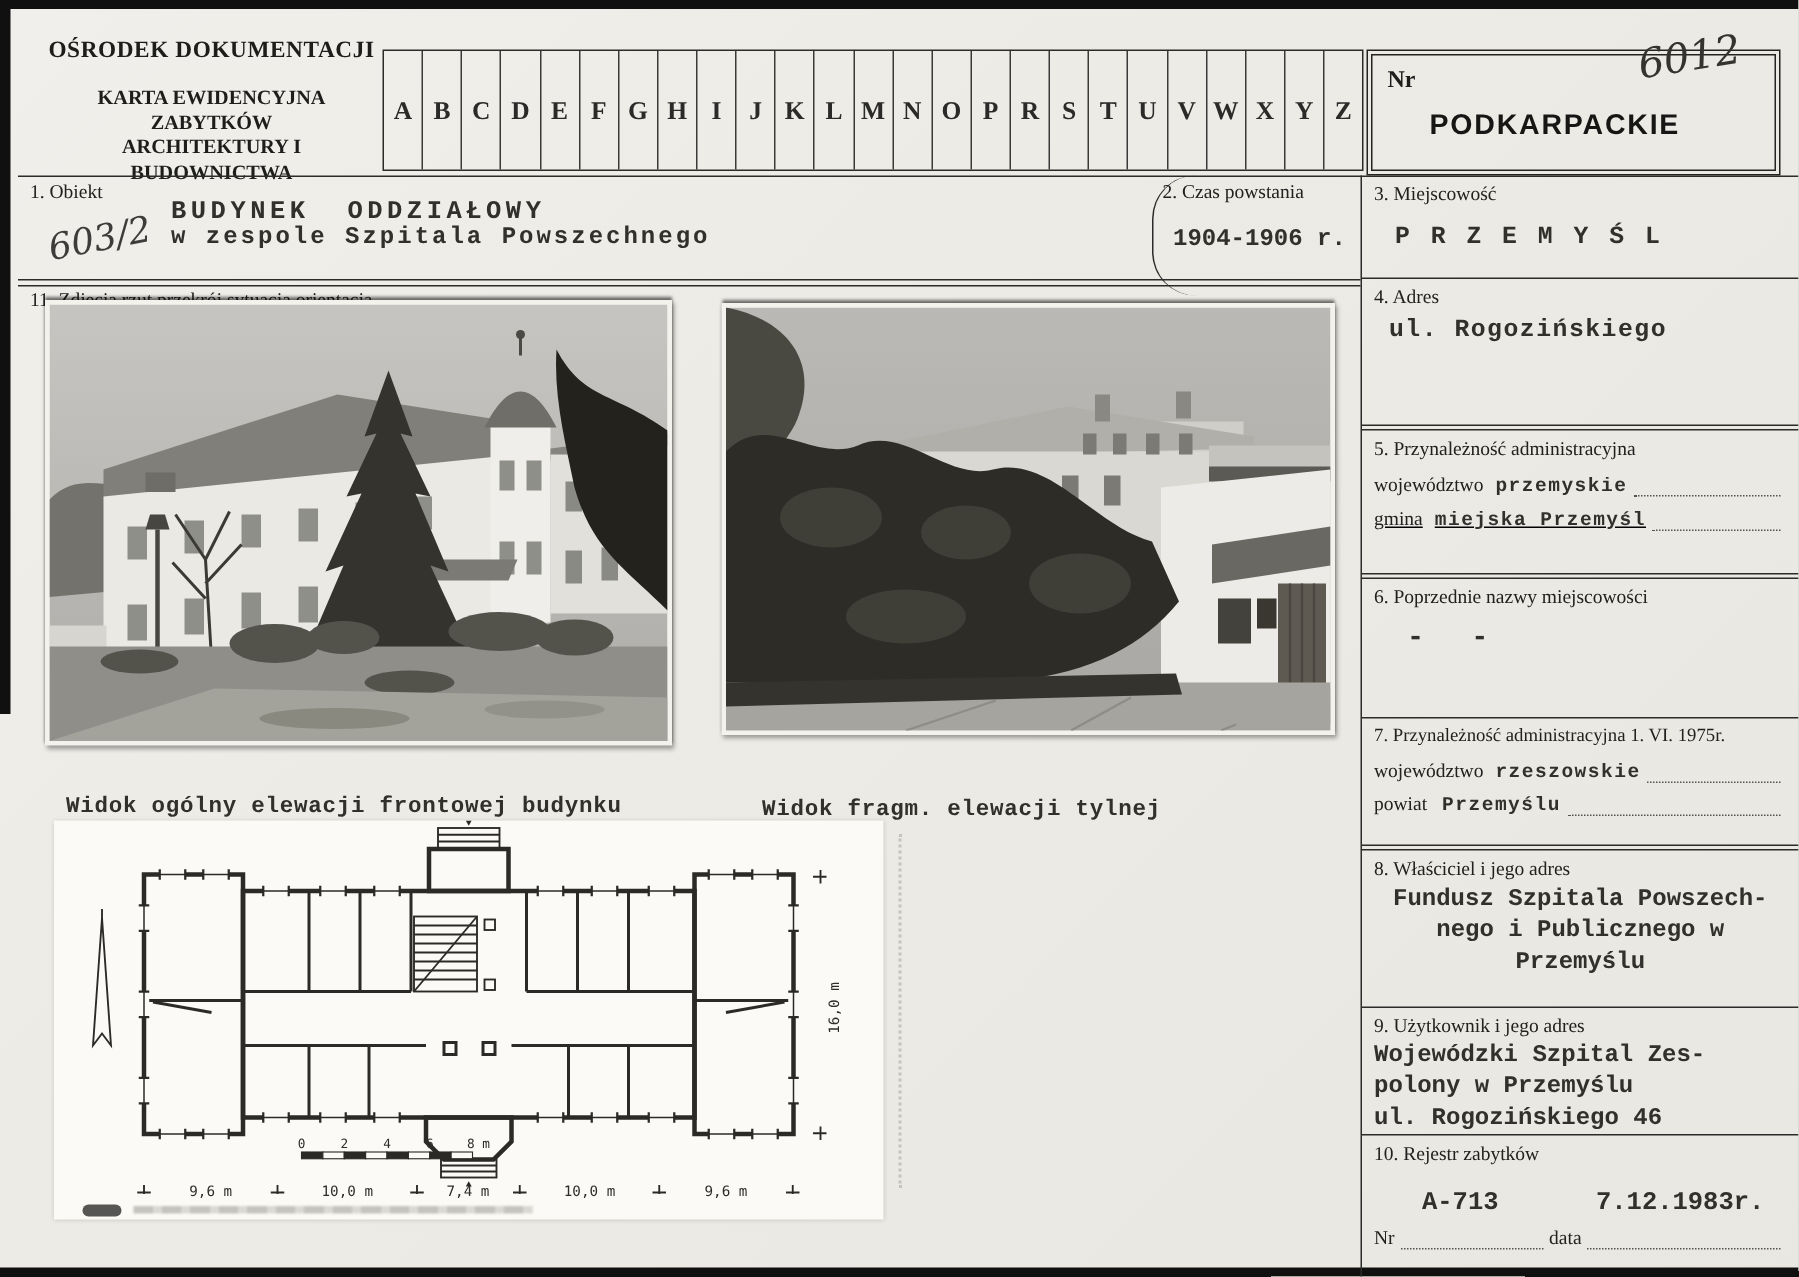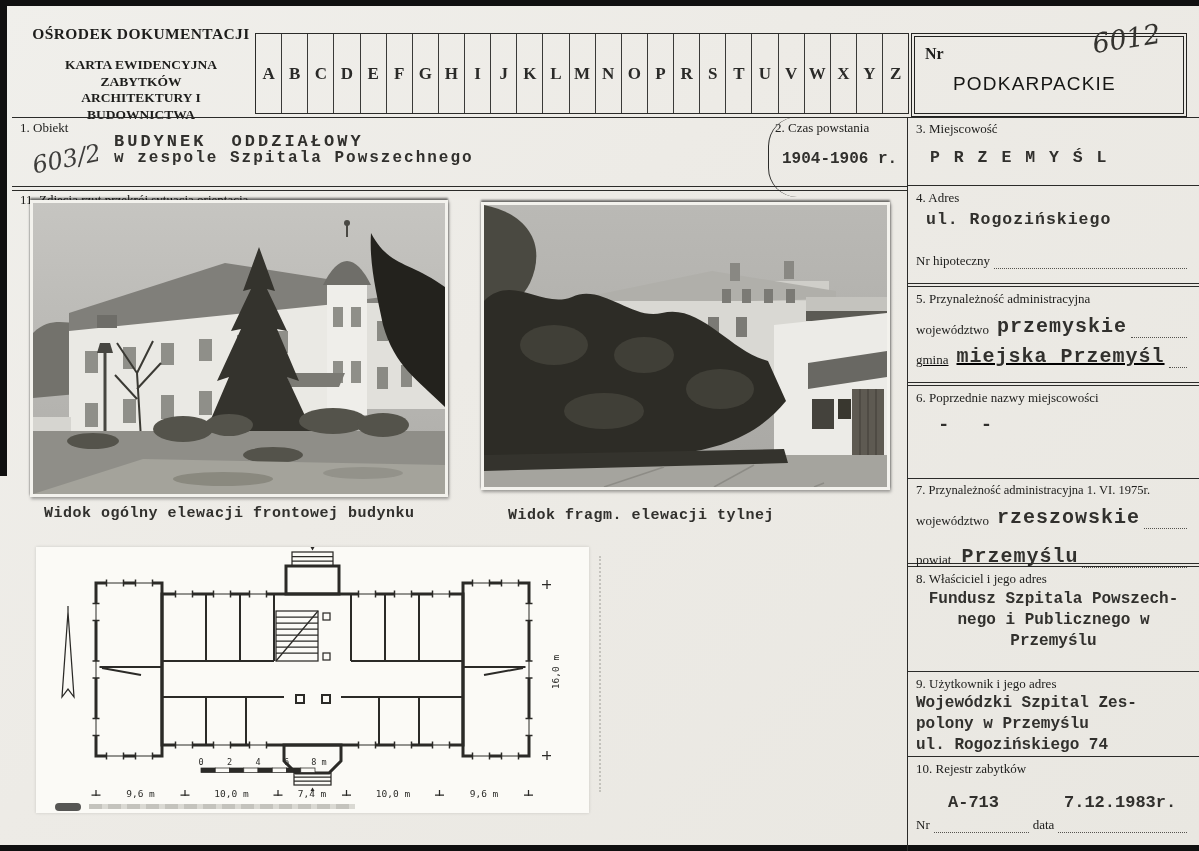--- a/index.html
+++ b/index.html
@@ -12,46 +12,46 @@
   .dotted{flex:1;border-bottom:1.6px dotted #55534e;height:12px;margin:0 4px;}
   
   #org-block{position:absolute;left:28px;top:24px;width:226px;text-align:center;}
   #org-block .l1{font-size:15.5px;font-weight:700;letter-spacing:.4px;color:#1d1d1b;line-height:19px;}
   #org-block .l2{font-size:13.5px;font-weight:700;color:#1d1d1b;line-height:16.5px;margin-top:14px;}
   #alpha-strip{position:absolute;left:255px;top:33px;width:652px;height:79px;display:flex;border-top:1.6px solid #2b2b29;border-bottom:1.6px solid #2b2b29;border-left:1px solid #2b2b29;border-right:1px solid #2b2b29;}
   .alpha-cell{flex:1;display:flex;align-items:center;justify-content:center;font-family:"Liberation Serif",serif;font-weight:600;font-size:17px;color:#2a2a28;border-left:1px solid #3a3a38;}
   .alpha-cell:first-child{border-left:none;}
   #nr-box{position:absolute;left:914px;top:36px;width:268px;height:76px;border:1.6px solid #232321;outline:1.6px solid #232321;outline-offset:2px;}
   #nr-label{position:absolute;left:10px;top:8px;font-size:16px;font-weight:700;color:#1e1e1c;}
-  #voiv-stamp{position:absolute;left:38px;top:36px;font-family:"Liberation Sans",sans-serif;font-weight:400;font-size:19px;letter-spacing:1.2px;color:#161614;}
+  #voiv-stamp{position:absolute;left:38px;top:36px;font-family:"Liberation Sans",sans-serif;font-weight:700;font-size:19px;letter-spacing:1.2px;color:#161614;}
   #nr-hand{position:absolute;right:22px;top:-14px;font-size:27px;transform:rotate(-9deg);color:#34332f;}
   
   #row1-topline{position:absolute;left:12px;top:117px;right:0;border-top:1.6px solid #2b2b29;}
   #f1{position:absolute;left:12px;top:117px;width:756px;height:62px;}
   #f1-label{position:absolute;left:8px;top:3px;}
   #f1-line1{position:absolute;left:102px;top:15px;font-size:17px;letter-spacing:3px;word-spacing:12px;}
   #f1-line2{position:absolute;left:102px;top:32px;font-size:16px;letter-spacing:2px;}
   #f1-hand{position:absolute;left:20px;top:28px;font-size:24px;transform:rotate(-11deg);}
   #f2{position:absolute;left:768px;top:117px;width:139px;height:80px;border-left:1.6px solid #2b2b29;border-radius:29px;}
   #f2-label{position:absolute;left:6px;top:3px;}
   #f2-value{position:absolute;left:13px;top:33px;font-size:16px;}
   #main-divider{position:absolute;left:12px;top:186px;width:895px;height:3px;border-top:1.4px solid #2b2b29;border-bottom:1.4px solid #2b2b29;}
   #f11-label{position:absolute;left:20px;top:192px;font-size:13px;}
   
   #right-col{position:absolute;left:907px;top:117px;width:292px;height:818px;border-left:1.6px solid #2b2b29;box-sizing:border-box;}
   .sect{position:relative;box-sizing:border-box;padding:4px 8px 0 8px;}
   .sect.single{border-bottom:1.6px solid #2b2b29;}
   .sect.double{border-bottom:4px double #2b2b29;}
   .leader-row{display:flex;align-items:flex-end;margin-top:10px;}
   .leader-row .label{white-space:nowrap;}
-  .inline-val{font-size:20px;letter-spacing:1px;white-space:nowrap;}
+  .inline-val{font-size:13px;letter-spacing:1px;white-space:nowrap;}
   
   .photo{position:absolute;background:#f3f2ed;padding:3px;box-shadow:0 -2px 2px rgba(0,0,0,.55),1px 2px 3px rgba(0,0,0,.35);}
   .photo svg{display:block;}
-  .caption{position:absolute;font-size:15px;letter-spacing:.5px;}
+  .caption{position:absolute;font-size:15px;letter-spacing:.5px;margin-top:24px;}
   
   #plan-box{position:absolute;left:36px;top:547px;width:553px;height:266px;background:#fbfaf6;box-shadow:0 0 3px rgba(0,0,0,.15);}
   #fold-line{position:absolute;left:599px;top:556px;height:236px;width:0;border-left:2px dotted #97968f;opacity:.45;}
   #footer-stamp{position:absolute;left:55px;top:801px;width:300px;height:11px;display:flex;align-items:center;opacity:.8;}
   #footer-stamp .blob{width:26px;height:8px;background:#2e2e2c;border-radius:4px;margin-right:8px;}
   #footer-stamp .scribble{flex:1;height:5px;background:repeating-linear-gradient(90deg,#b7b6b0 0 13px,#d2d1cb 13px 19px);filter:blur(.6px);}
 </style>
 </head>
 <body>
 
@@ -122,24 +122,20 @@
   <div id="right-col">
 
     <div class="sect single" style="height:69px;">
       <div class="label">3. Miejscowość</div>
       <div class="typed" style="margin:11px 0 0 14px;font-size:16.5px;letter-spacing:2px;">P R Z E M Y Ś L</div>
     </div>
 
     <div class="sect double" style="height:101px;">
       <div class="label">4. Adres</div>
       <div class="typed" style="margin:4px 0 0 10px;font-size:16.5px;letter-spacing:1px;">ul. Rogozińskiego</div>
-      <div class="leader-row" style="margin-top:24px;">
-        <span class="label">Nr hipoteczny</span>
-        <span class="dotted"></span>
-      </div>
     </div>
 
     <div class="sect double" style="height:99px;">
       <div class="label">5. Przynależność administracyjna</div>
       <div class="leader-row" style="margin-top:8px;">
         <span class="label">województwo</span>
         <span class="typed inline-val" style="margin-left:8px;">przemyskie</span>
         <span class="dotted"></span>
       </div>
       <div class="leader-row" style="margin-top:7px;text-decoration:underline;">
@@ -154,42 +150,42 @@
       <div class="typed" style="margin:8px 0 0 22px;font-size:19px;letter-spacing:10px;">- -</div>
     </div>
 
     <div class="sect double" style="height:88px;">
       <div class="label" style="font-size:12.5px;">7. Przynależność administracyjna 1. VI. 1975r.</div>
       <div class="leader-row" style="margin-top:8px;">
         <span class="label">województwo</span>
         <span class="typed inline-val" style="margin-left:8px;">rzeszowskie</span>
         <span class="dotted"></span>
       </div>
-      <div class="leader-row" style="margin-top:16px;justify-content:center;">
+      <div class="leader-row" style="margin-top:6px;justify-content:center;">
         <span class="label">powiat</span>
         <span class="typed inline-val" style="margin-left:10px;">Przemyślu</span>
         <span class="dotted"></span>
       </div>
     </div>
 
     <div class="sect single" style="height:105px;">
       <div class="label">8. Właściciel i jego adres</div>
       <div class="typed" style="font-size:16px;line-height:21px;margin-top:2px;text-align:center;">
         <div>Fundusz Szpitala Powszech-</div>
         <div>nego i Publicznego w</div>
         <div>Przemyślu</div>
       </div>
     </div>
 
     <div class="sect single" style="height:85px;">
       <div class="label">9. Użytkownik i jego adres</div>
       <div class="typed" style="font-size:16px;line-height:21px;margin-top:1px;">
         <div>Wojewódzki Szpital Zes-</div>
         <div>polony w Przemyślu</div>
-        <div>ul. Rogozińskiego 74</div>
+        <div>ul. Rogozińskiego 46</div>
       </div>
     </div>
 
     <div class="sect" style="height:94px;">
       <div class="label">10. Rejestr zabytków</div>
       <div style="position:relative;height:46px;">
         <span class="typed" style="position:absolute;left:32px;top:16px;font-size:17px;">A-713</span>
         <span class="typed" style="position:absolute;left:148px;top:16px;font-size:17px;">7.12.1983r.</span>
       </div>
       <div class="leader-row" style="margin-top:-6px;">

